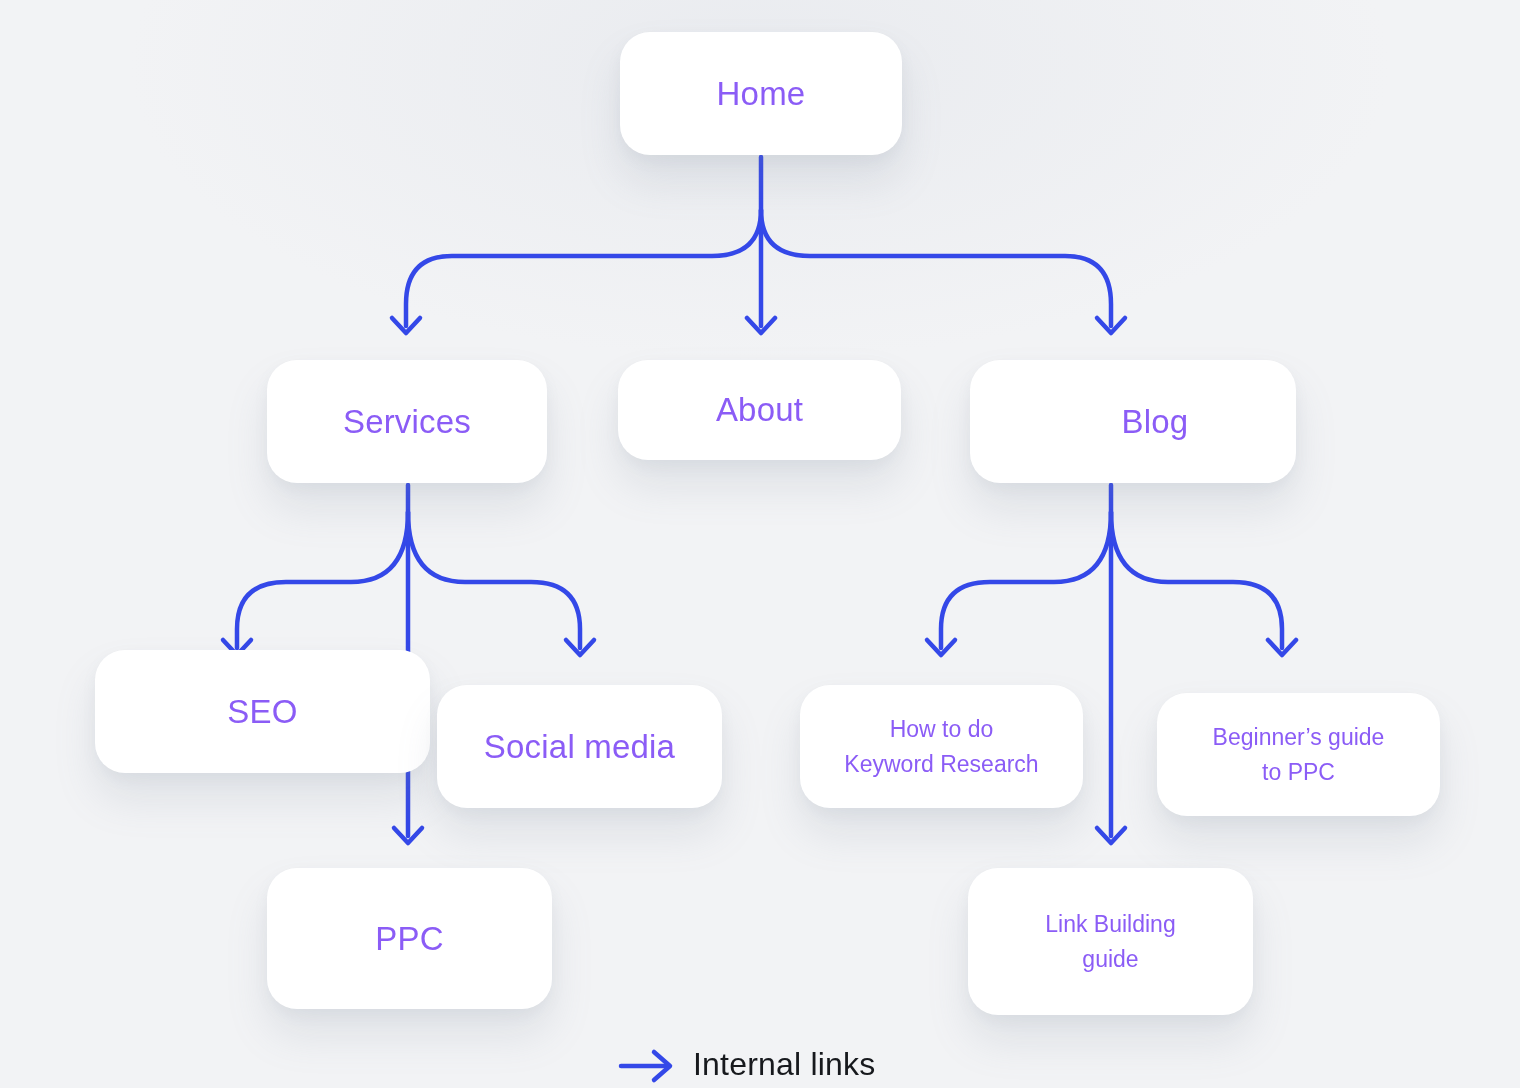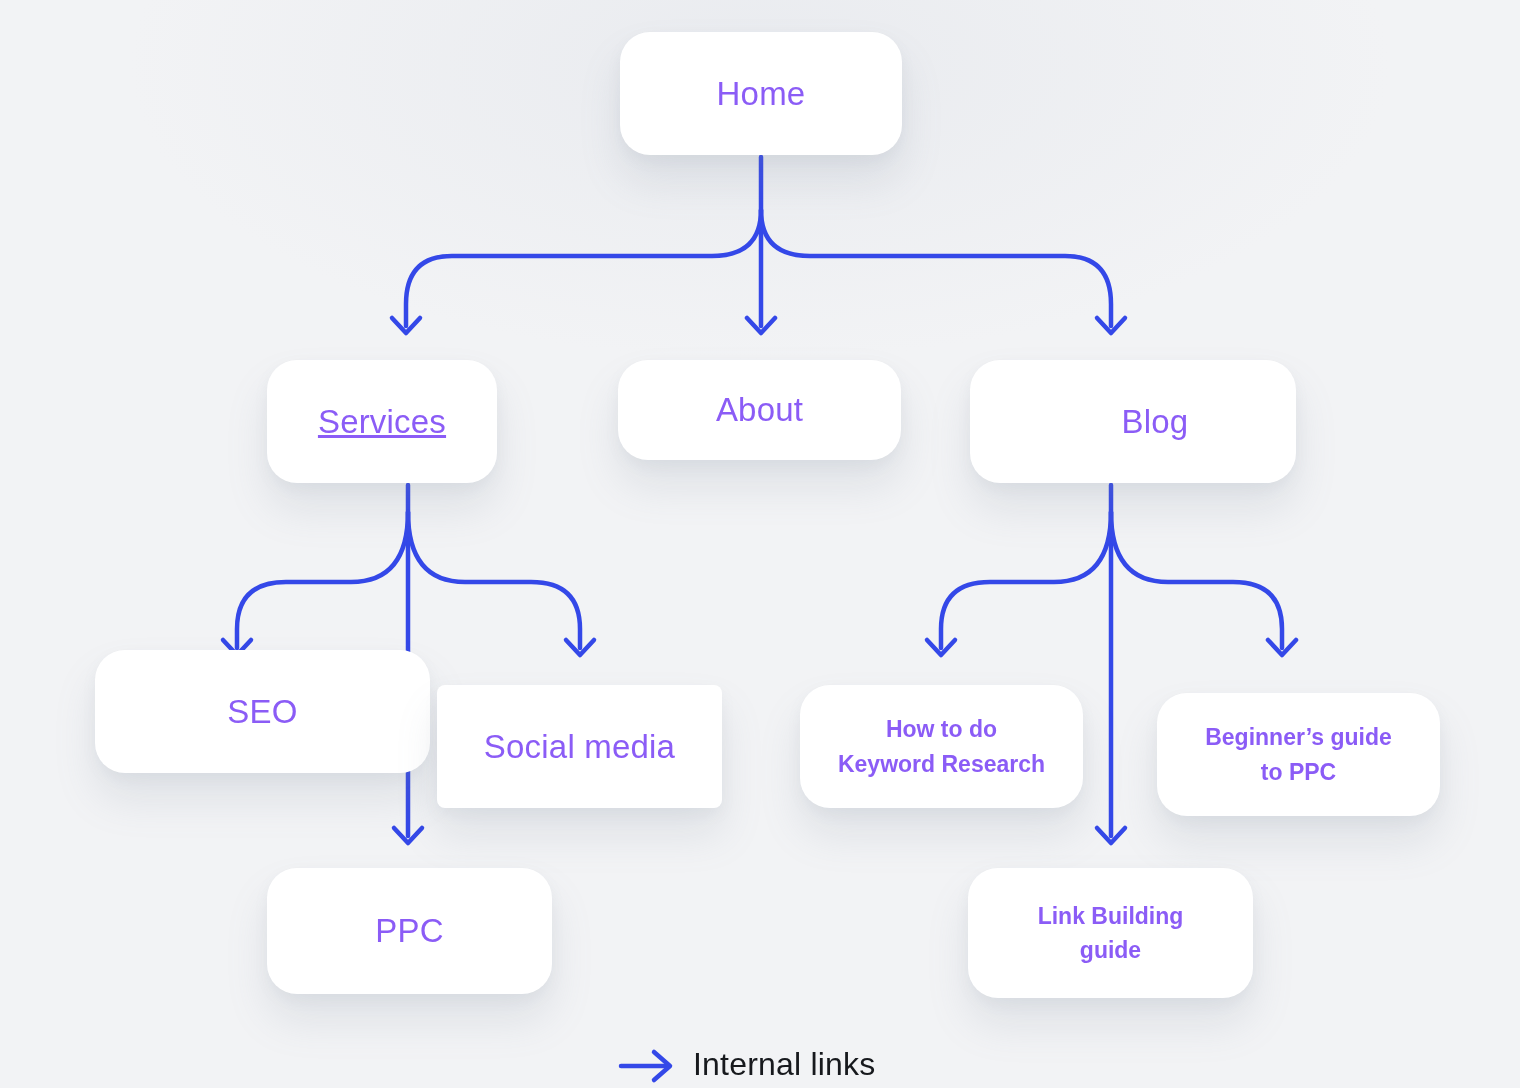--- a/index.html
+++ b/index.html
@@ -49,34 +49,34 @@
       0 26px 42px rgba(125, 135, 155, 0.16),
       0 6px 14px rgba(125, 135, 155, 0.08);
   }
   .node-lg {
     font-size: 33px;
     font-weight: 400;
     letter-spacing: 0.2px;
   }
   .node-sm {
     font-size: 23px;
-    font-weight: 700;
+    font-weight: 400;
     line-height: 1.48;
   }
   
   #node-home            { left: 620px;  top: 32px;  width: 282px; height: 123px; }
-  #node-services        { left: 267px;  top: 360px; width: 230px; height: 123px; text-decoration: underline; }
+  #node-services        { left: 267px;  top: 360px; width: 280px; height: 123px; }
   #node-about           { left: 618px;  top: 360px; width: 283px; height: 100px; }
   #node-blog            { left: 970px;  top: 360px; width: 282px; height: 123px; padding-left: 44px; }
   #node-seo             { left: 95px;   top: 650px; width: 335px; height: 123px; }
-  #node-social-media    { left: 437px;  top: 685px; width: 285px; height: 123px; border-radius: 8px; }
+  #node-social-media    { left: 437px;  top: 685px; width: 285px; height: 123px; }
   #node-keyword-research{ left: 800px;  top: 685px; width: 283px; height: 123px; }
   #node-ppc-guide       { left: 1141px; top: 693px; width: 283px; height: 123px; margin-left: 16px; }
-  #node-ppc             { left: 267px;  top: 868px; width: 285px; height: 126px; }
-  #node-link-building   { left: 968px;  top: 868px; width: 285px; height: 130px; }
+  #node-ppc             { left: 267px;  top: 868px; width: 285px; height: 141px; }
+  #node-link-building   { left: 968px;  top: 868px; width: 285px; height: 147px; }
 
   .legend {
     position: absolute;
     left: 693px;
     top: 1046px;
     z-index: 2;
     font-size: 32px;
     font-weight: 400;
     color: #17191d;
     letter-spacing: 0.2px;

